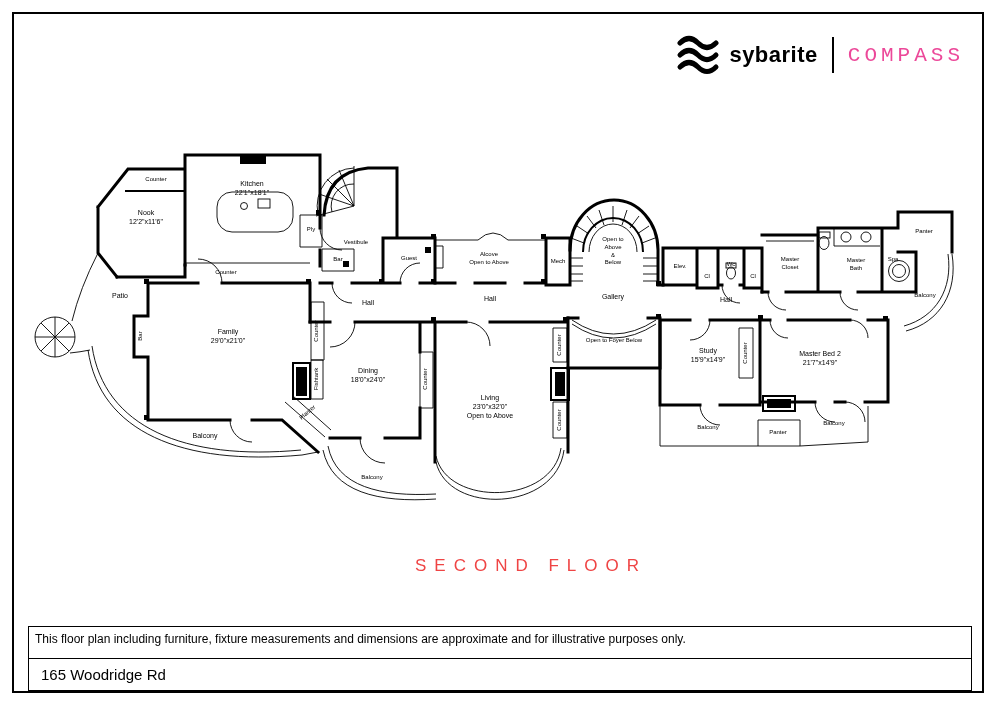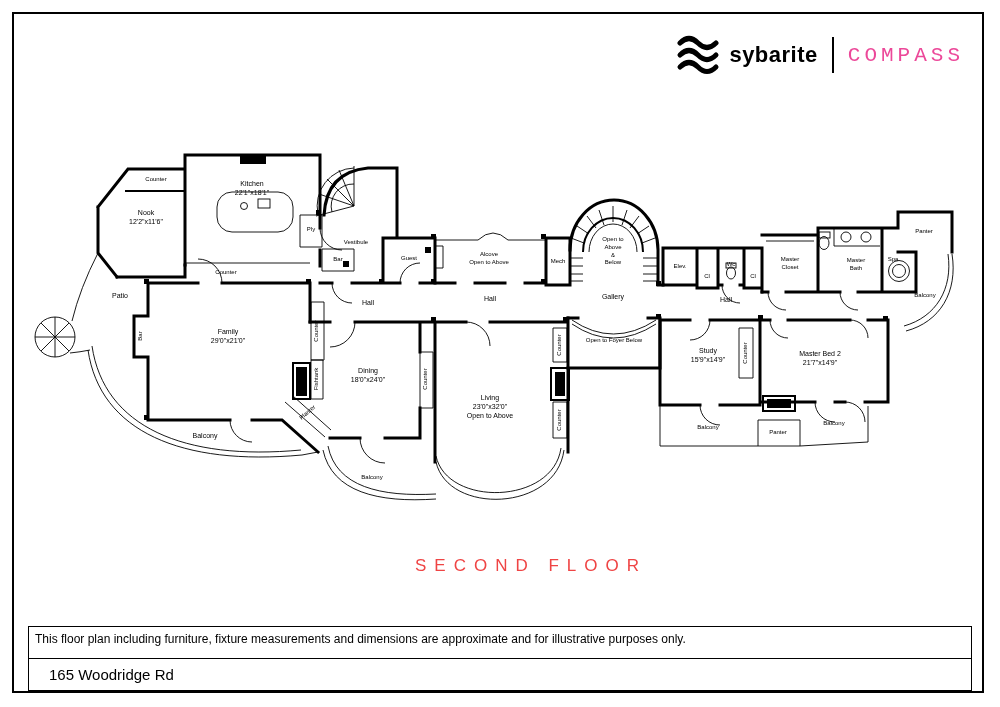--- a/index.html
+++ b/index.html
@@ -10,21 +10,21 @@
   .brand .divider{width:2px;height:36px;background:#000;margin:0 6px;}
   .brand .compass-text{font-size:21px;font-weight:500;letter-spacing:4px;color:#ec4899;font-family:Liberation Mono, monospace;}
   .plan{position:absolute;left:0;top:0;width:1000px;height:707px;}
   .labels{position:absolute;left:0;top:0;width:1000px;height:707px;}
   .lbl{position:absolute;transform:translate(-50%,-50%);font-size:7px;line-height:1.3;color:#000;text-align:center;white-space:pre-line;}
   .s{font-size:6px;}
   .v{transform:translate(-50%,-50%) rotate(-90deg);white-space:nowrap;}
   .d{transform:translate(-50%,-50%) rotate(-41deg);white-space:nowrap;}
   .floor-title{position:absolute;left:531px;top:566px;transform:translate(-50%,-50%);font-size:17px;font-weight:500;letter-spacing:8px;color:#ef4444;white-space:nowrap;}
   .disc{position:absolute;left:28px;width:944px;top:626px;height:33px;border:1px solid #000;box-sizing:border-box;padding:3px 6px;font-size:12px;line-height:1.55;color:#000;}
-  .addr{position:absolute;left:28px;width:944px;top:658px;height:33px;border:1px solid #000;box-sizing:border-box;display:flex;align-items:center;padding-left:20px;font-size:15px;color:#000;}
+  .addr{position:absolute;left:28px;width:944px;top:658px;height:33px;border:1px solid #000;box-sizing:border-box;display:flex;align-items:center;padding-left:12px;font-size:15px;color:#000;}
 </style>
 </head>
 <body>
 
 <div class="page">
   <div class="frame"></div>
 
   <div class="brand">
     <svg width="46" height="40" viewBox="0 0 46 40">
       <g stroke="#000" stroke-width="5" fill="none" stroke-linecap="round">

